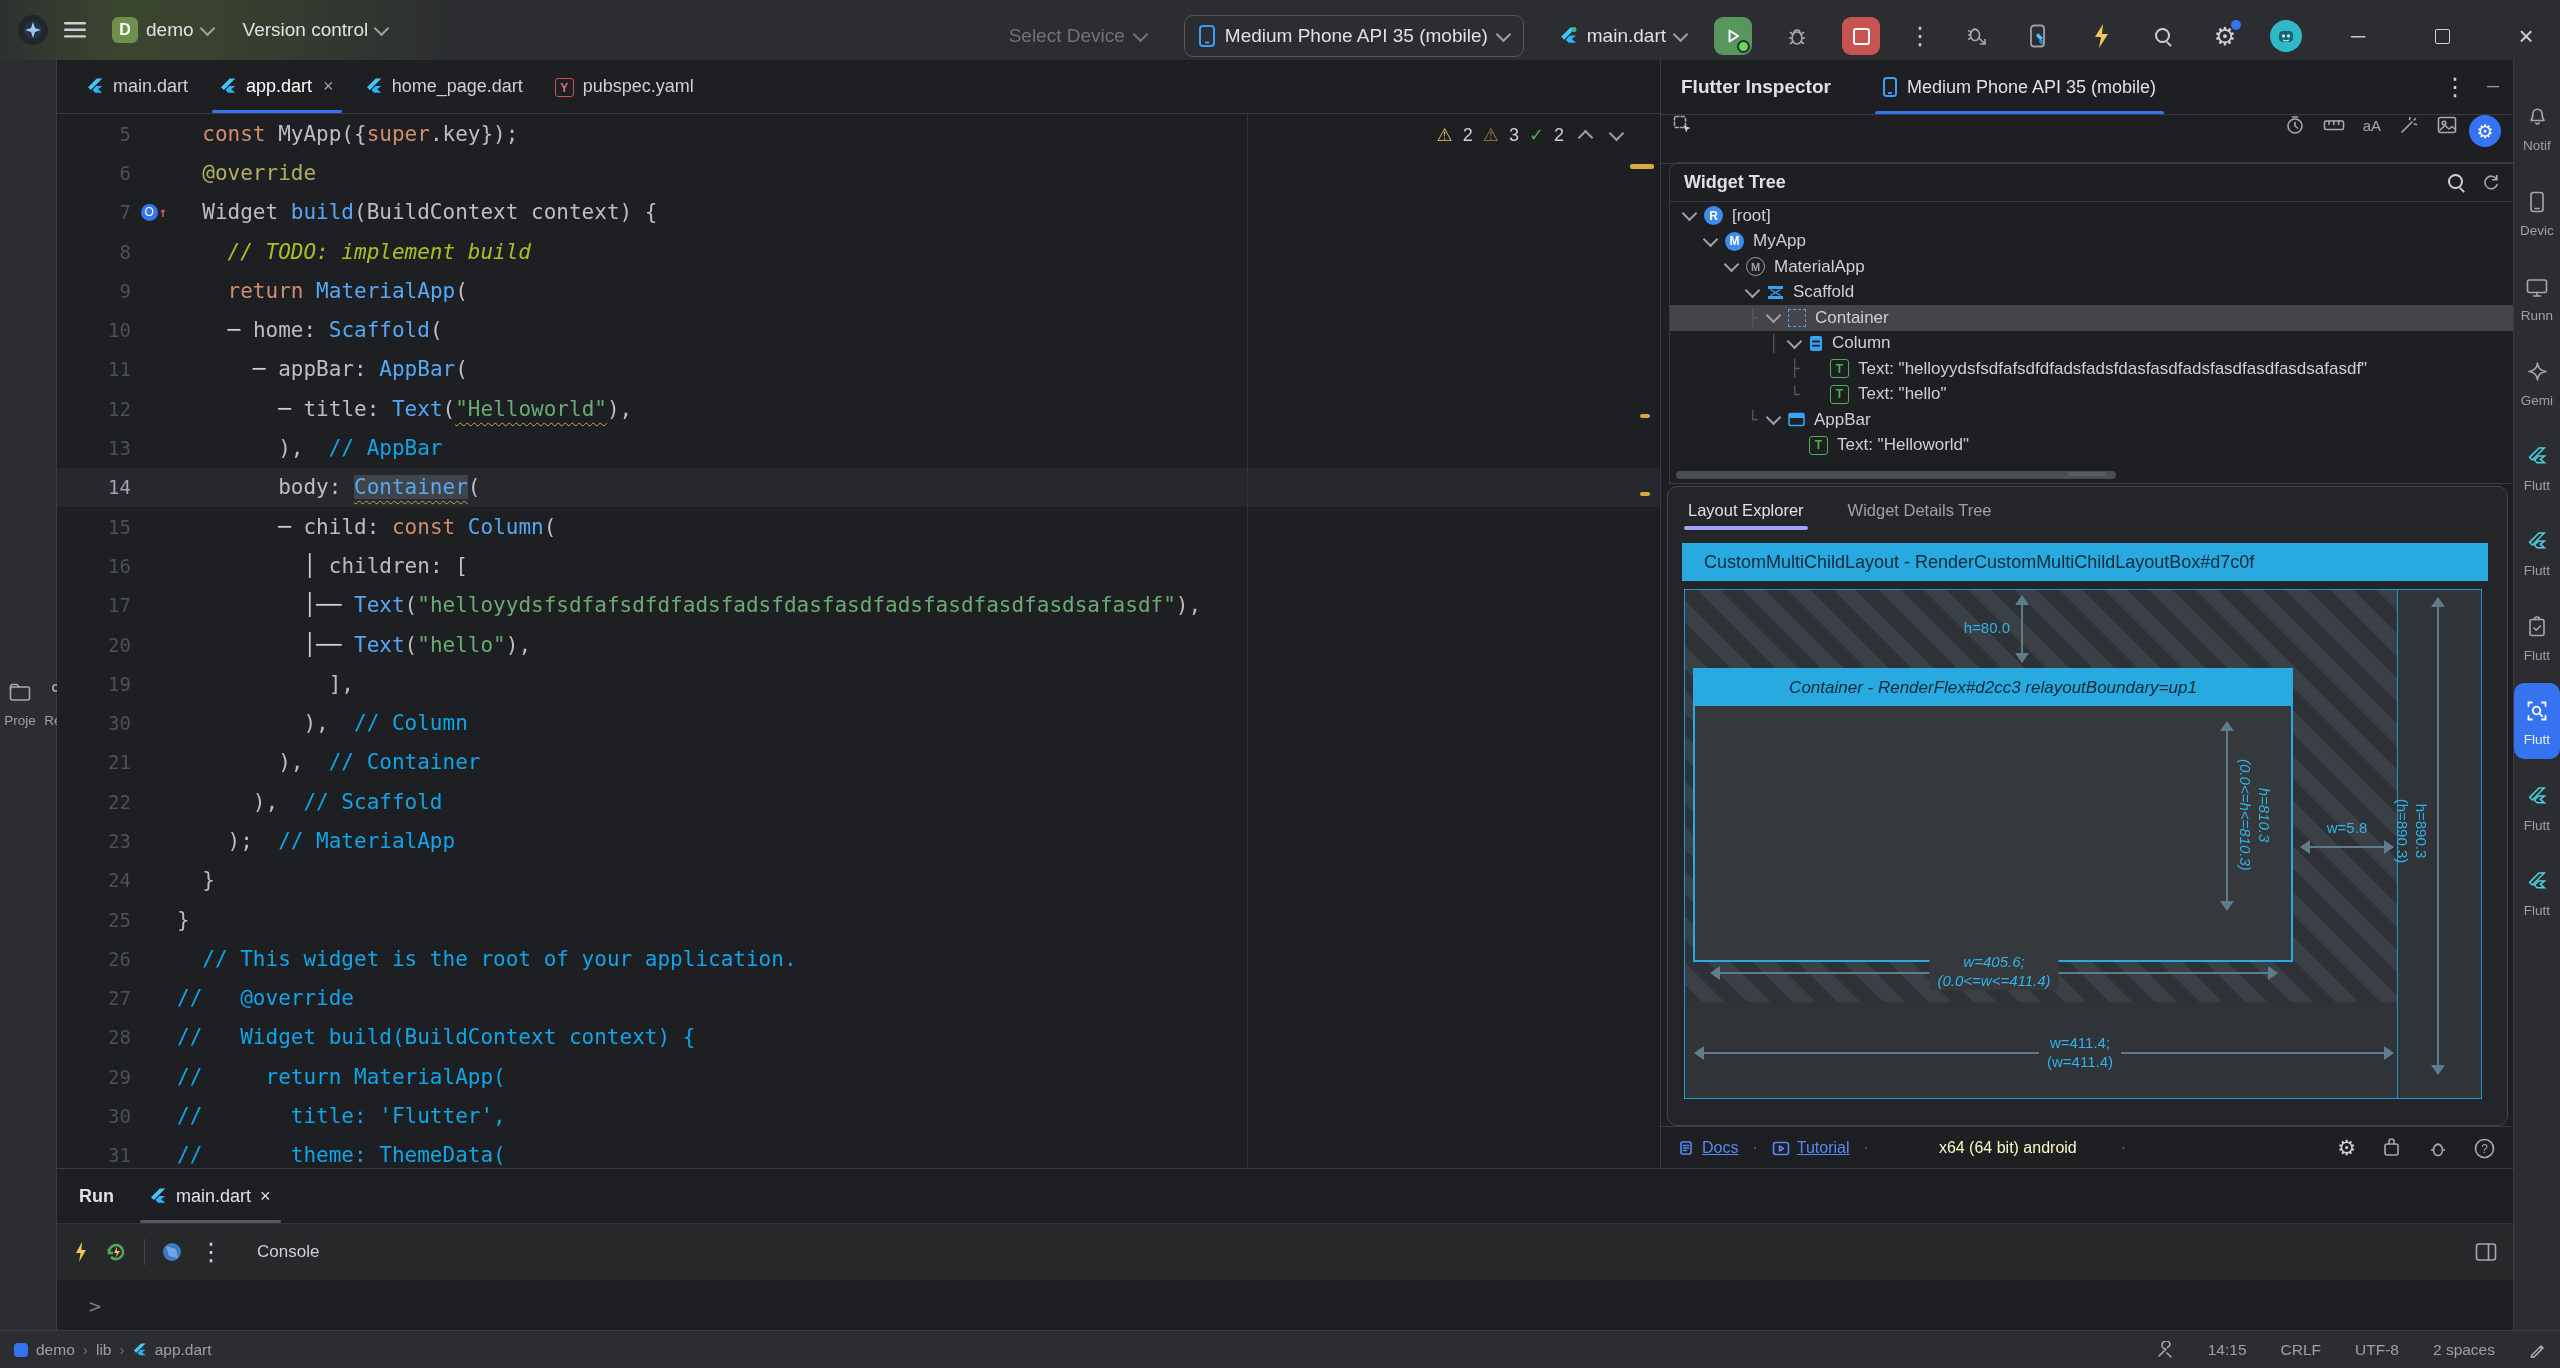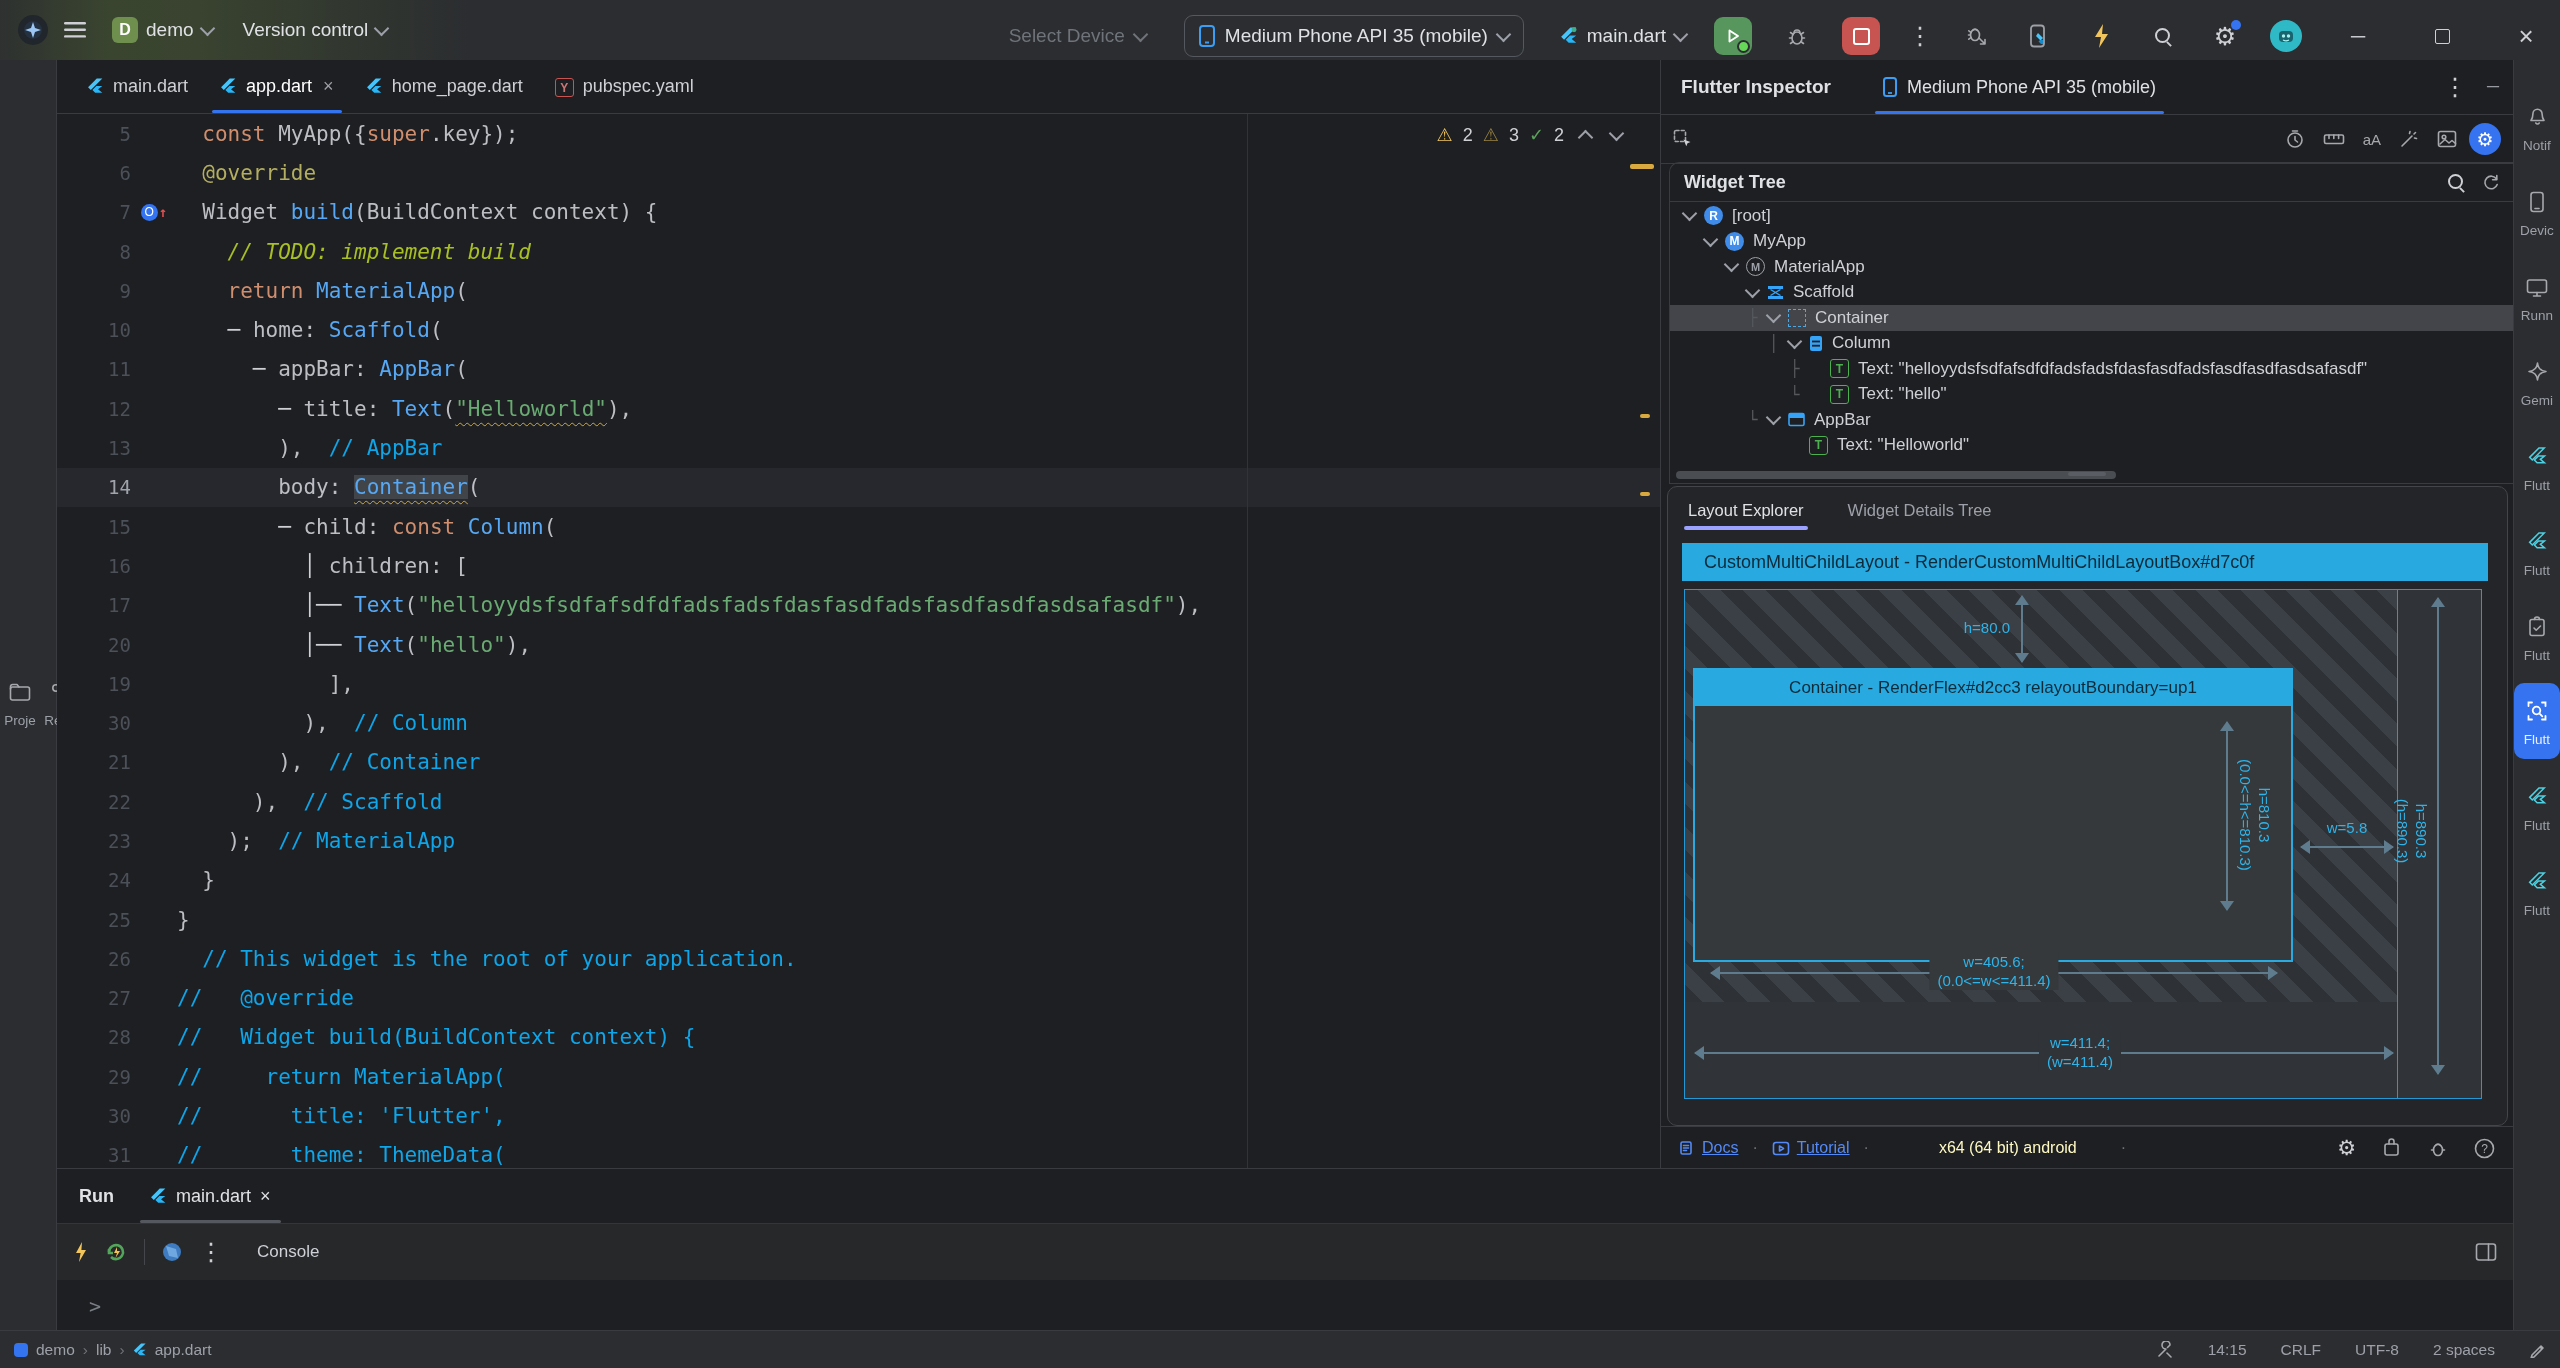--- a/index.html
+++ b/index.html
@@ -87,21 +87,21 @@
   .rp-sep{width:1px;height:26px;background:#44464B;}
   .console-label{font-size:17px;color:#CED0D6;margin-left:18px;}
   .rp-console{height:52px;display:flex;align-items:center;color:#7A7E85;font-family:"DejaVu Sans Mono",monospace;font-size:20px;padding-left:32px;}
   
   .rpanel{position:absolute;left:1660px;top:60px;width:853px;height:1108px;background:#1E1F22;border-left:1px solid #393B40;box-sizing:border-box;}
   .ip-head{height:54px;display:flex;align-items:center;border-bottom:1px solid #393B40;position:relative;}
   .ip-title{font-weight:bold;font-size:19px;color:#DFE1E5;margin-left:20px;}
   .ip-tab{display:flex;align-items:center;gap:10px;margin-left:44px;font-size:18px;color:#DFE1E5;height:100%;position:relative;padding:0 8px;}
   .ip-tab::after{content:"";position:absolute;left:0;right:0;bottom:0;height:3px;background:#3574F0;border-radius:2px;}
   .ip-headicons{position:absolute;right:14px;display:flex;gap:20px;color:#9DA0A8;align-items:center;}
-  .ip-toolbar{height:48px;border-bottom:1px solid #393B40;position:relative;display:flex;align-items:center;}
+  .ip-toolbar{height:48px;border-bottom:1px solid #393B40;position:relative;display:flex;}
   .ip-ticons{position:absolute;right:56px;display:flex;gap:18px;align-items:center;color:#A6A8AD;}
   .gearbadge{position:absolute;right:12px;width:32px;height:32px;border-radius:50%;background:#3573F0;color:#fff;
     display:flex;align-items:center;justify-content:center;font-size:19px;}
   .wt-box{position:absolute;left:8px;top:102px;right:0;height:322px;border:1px solid #393B40;border-right:none;border-radius:10px 0 0 0;box-sizing:border-box;}
   .wt-head{height:38px;display:flex;align-items:center;border-bottom:1px solid #393B40;position:relative;}
   .wt-title{font-weight:bold;font-size:18px;color:#DFE1E5;margin-left:14px;}
   .wt-headicons{position:absolute;right:14px;display:flex;gap:16px;color:#9DA0A8;}
   .wt-rows{position:absolute;left:0;top:40px;right:0;bottom:16px;overflow:hidden;}
   .wt-row{height:25.5px;display:flex;align-items:center;font-size:17px;color:#CED0D6;white-space:nowrap;}
   .wt-row.sel{background:#43454A;}
@@ -121,21 +121,21 @@
   .le-tabs{height:46px;display:flex;align-items:center;gap:44px;padding-left:20px;}
   .le-tab{font-size:16.5px;color:#9DA0A8;position:relative;height:100%;display:flex;align-items:center;}
   .le-tab.active{color:#DFE1E5;}
   .le-tab.active::after{content:"";position:absolute;left:-4px;right:-4px;bottom:3px;height:4px;border-radius:3px;background:#9BA2FF;}
   .lx-title{position:absolute;left:14px;top:56px;width:806px;height:38px;background:#28A9E0;color:#0C2B3A;
     display:flex;align-items:center;padding-left:22px;font-size:18px;box-sizing:border-box;}
   .outerbox{position:absolute;left:16px;top:102px;width:798px;height:510px;border:1px solid #2398D6;box-sizing:border-box;overflow:hidden;
     background:repeating-linear-gradient(45deg,#2E3236 0 16px,#3A4046 16px 32px);}
   .band-right{position:absolute;left:712px;top:0;width:85px;height:510px;background:#303438;border-left:1px solid #2398D6;}
   .band-bottom{position:absolute;left:0;top:412px;width:712px;height:98px;background:#303438;}
-  .cbox{position:absolute;left:8px;top:78px;width:600px;height:294px;border:2px solid #29ABE2;box-sizing:border-box;background:#36393B;}
+  .cbox{position:absolute;left:8px;top:78px;width:600px;height:294px;border:2px solid #29ABE2;box-sizing:border-box;background:#36393B;font-style:italic;}
   .cbox-title{height:36px;background:#28A9E0;color:#0C2B3A;display:flex;align-items:center;justify-content:center;font-size:17px;}
   .dim{position:absolute;color:#2FB3E8;font-size:15px;line-height:19px;text-align:center;font-family:"Liberation Sans",sans-serif;}
   .rot{transform:rotate(90deg);}
   .ah{position:absolute;height:2px;background:#5E7C8E;}
   .ah::before{content:"";position:absolute;left:-1px;top:-6px;border-right:10px solid #5E7C8E;border-top:7px solid transparent;border-bottom:7px solid transparent;}
   .ah::after{content:"";position:absolute;right:-1px;top:-6px;border-left:10px solid #5E7C8E;border-top:7px solid transparent;border-bottom:7px solid transparent;}
   .av{position:absolute;width:2px;background:#5E7C8E;}
   .av::before{content:"";position:absolute;top:-1px;left:-6px;border-bottom:10px solid #5E7C8E;border-left:7px solid transparent;border-right:7px solid transparent;}
   .av::after{content:"";position:absolute;bottom:-1px;left:-6px;border-top:10px solid #5E7C8E;border-left:7px solid transparent;border-right:7px solid transparent;}
   .ip-footer{position:absolute;left:0;right:0;top:1066px;height:42px;border-top:1px solid #393B40;display:flex;align-items:center;

